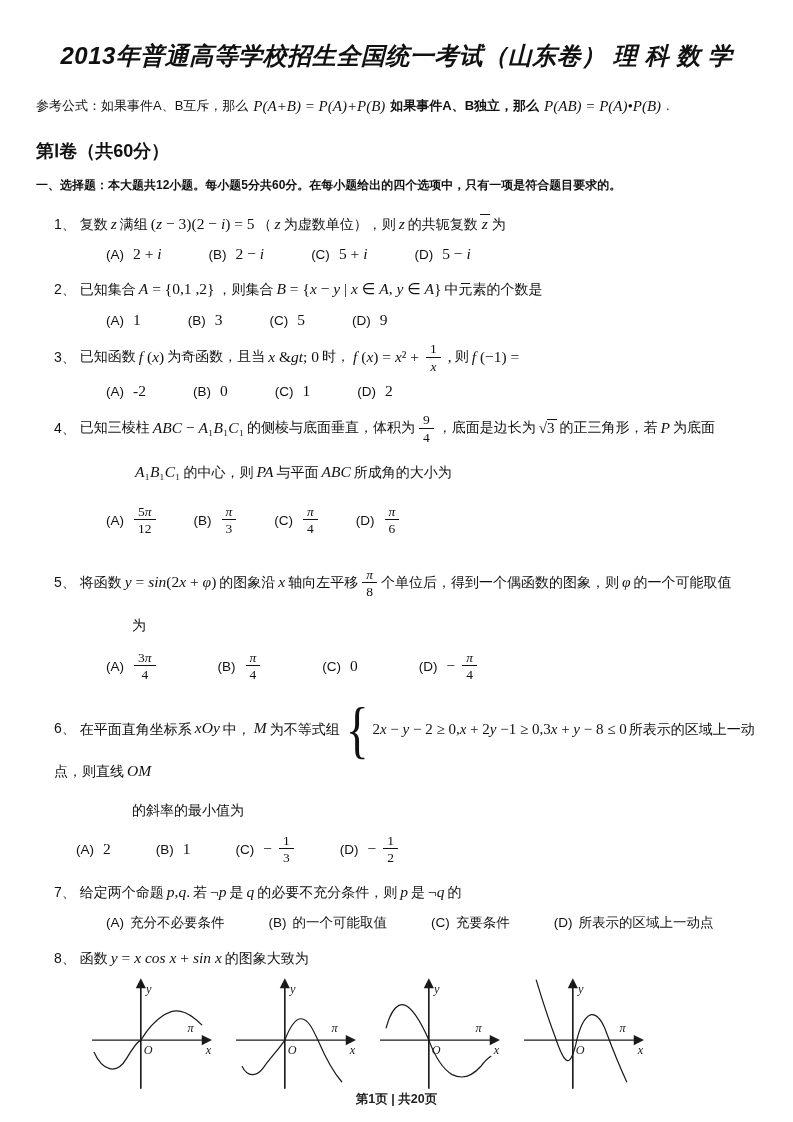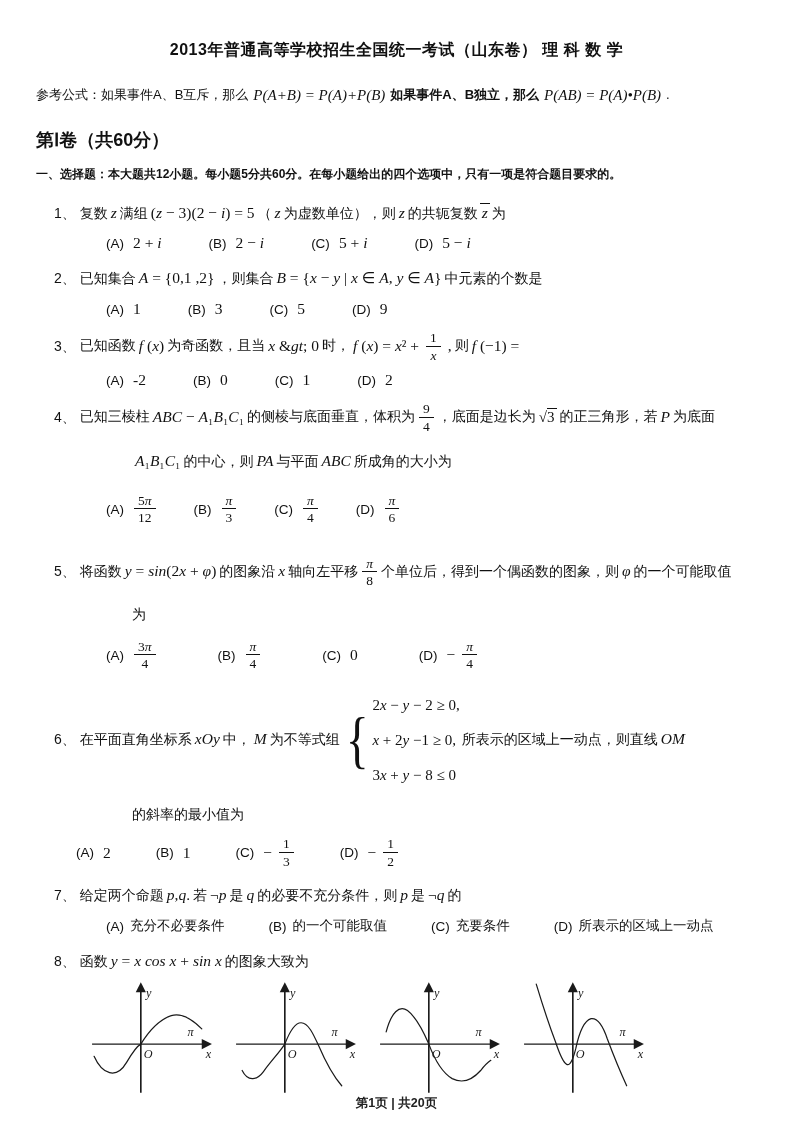--- a/index.html
+++ b/index.html
@@ -3,22 +3,22 @@
 <meta charset="utf-8">
 <style>
   html,body{margin:0;padding:0;background:#ffffff;}
   body{
     width:793px;height:1122px;overflow:hidden;
     font-family:"Liberation Sans",sans-serif;color:#111;
     display:flex;flex-direction:column;box-sizing:border-box;
     padding:34px 36px 0 36px;
   }
   .title{
-    text-align:center;font-size:16px;font-weight:bold;margin-top:6px;
-    font-family:"Liberation Sans",sans-serif;letter-spacing:0.5px;
+    text-align:center;font-size:24px;font-weight:bold;margin-top:6px;
+    font-family:"Liberation Sans",sans-serif;letter-spacing:0.5px;font-style:italic;
   }
   .ref{margin-top:20px;font-size:13px;display:flex;align-items:center;flex-wrap:wrap;line-height:1.9;}
   .ref .m{font-family:"Liberation Serif",serif;font-style:italic;font-size:15px;margin:0 5px;}
   .ref .b{font-weight:bold;}
   .section-title{text-align:left;font-size:18px;font-weight:bold;margin-top:18px;}
   .instruction{margin-top:14px;font-size:12px;font-weight:bold;}
   .questions{margin-top:4px;}
   .q{margin-top:12px;padding-left:18px;}
   .q:nth-of-type(5){margin-top:30px;}
   .q:nth-of-type(6){margin-top:20px;}
@@ -32,22 +32,22 @@
         font-family:"Liberation Serif",serif;font-size:13.5px;line-height:1.15;margin:0 4px;}
   .frac .fn{display:block;border-bottom:1px solid #111;padding:0 4px 0;}
   .frac .fd{display:block;padding-top:1px;}
   .ovl{font-family:"Liberation Serif",serif;font-style:italic;font-size:15.5px;
        border-top:1.6px solid #111;padding:0 2px;margin:0 2px;line-height:1.1;display:inline-block;}
   .sqrt{font-family:"Liberation Serif",serif;font-size:15px;margin:0 3px;white-space:nowrap;}
   .sqrt .rdc{border-top:1.2px solid #111;padding:0 2px 0 0;}
   .sys{display:inline-flex;align-items:center;vertical-align:middle;margin:0 2px;}
   .sys .brace{font-family:"Liberation Serif",serif;font-weight:300;font-size:64px;
               line-height:0.85;transform:scaleX(0.75);display:inline-block;}
-  .sys .lines{display:flex;flex-direction:column;row-gap:5px;
-              font-family:"Liberation Serif",serif;font-size:15px;text-align:left;gap:8px;}
+  .sys .lines{display:flex;flex-direction:row;row-gap:5px;
+              font-family:"Liberation Serif",serif;font-size:15px;text-align:left;}
   .opts{margin:8px 0 0 52px;display:flex;flex-wrap:wrap;align-items:center;column-gap:44px;font-size:13.5px;}
   .opts.tight{margin-left:22px;column-gap:42px;}
   .q:nth-of-type(4) .opts{margin-top:18px;column-gap:34px;}
   .q:nth-of-type(5) .opts{margin-top:12px;column-gap:58px;}
   .q:nth-of-type(6) .opts{margin-top:10px;}
   .opt{display:inline-flex;align-items:center;}
   .olabel{margin-right:6px;}
   .graphs{display:flex;margin:6px 0 0 34px;column-gap:16px;}
   .footer{margin-top:auto;text-align:center;font-size:12.5px;font-weight:600;color:#222;padding-bottom:50px;}
 </style>

